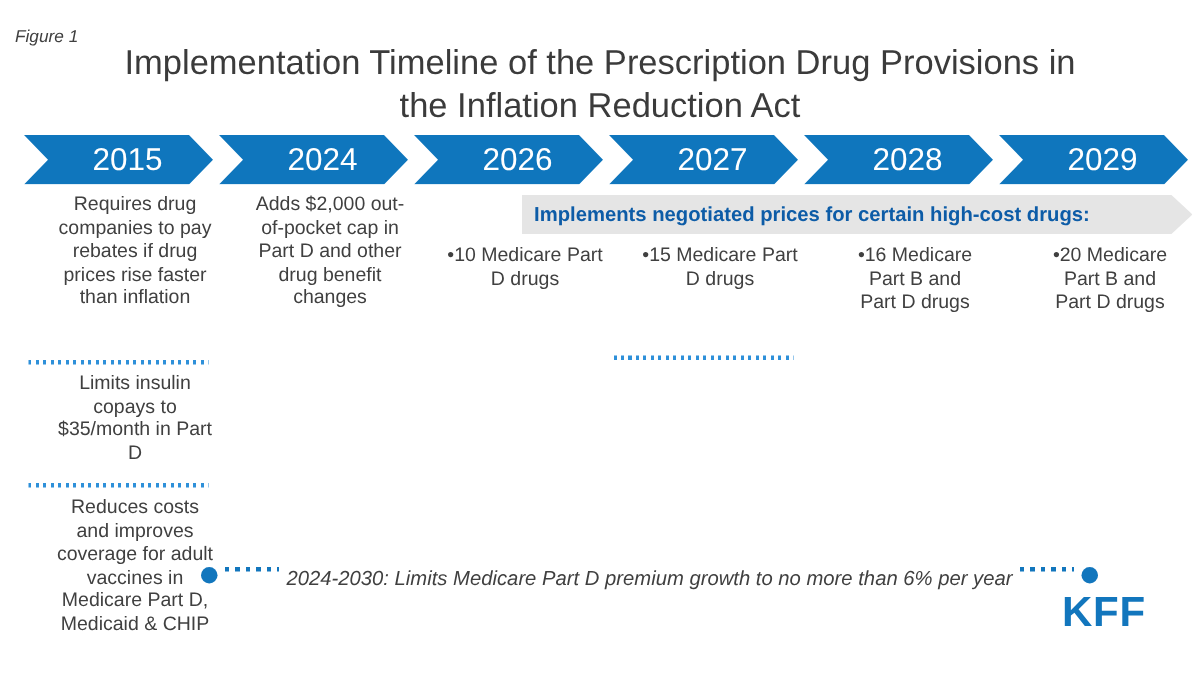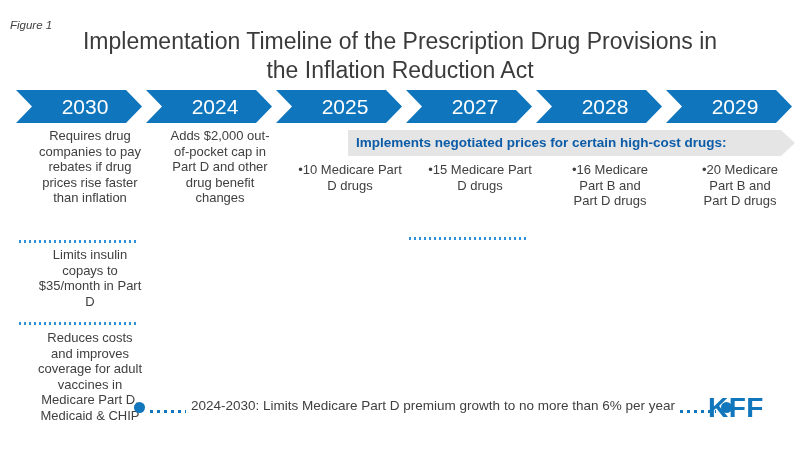--- a/index.html
+++ b/index.html
@@ -41,23 +41,23 @@
     background:repeating-linear-gradient(90deg, #2e90d9 0 2px, transparent 2px 5px);
   }
   .banner {
     position:absolute; left:348px; top:130px; width:447px; height:26px;
     background:#e5e5e5;
     clip-path:polygon(0 0, calc(100% - 14px) 0, 100% 50%, calc(100% - 14px) 100%, 0 100%);
     font-weight:bold; font-size:13.5px; color:#0d5ca7;
     line-height:26px; padding-left:8px; white-space:nowrap;
   }
   .premium-note {
-    position:absolute; left:134px; top:398px;
-    display:flex; align-items:flex-end; gap:5px;
-    font-size:13.5px; color:#404040; white-space:nowrap;
+    position:absolute; left:134px; top:378px;
+    display:flex; align-items:flex-start; gap:5px;
+    font-size:13.5px; color:#404040; white-space:nowrap;font-style:italic;
   }
   .dot { width:11px; height:11px; border-radius:50%; background:#1276bd; flex:none; }
   .dots {
     width:36px; height:3px; flex:none;
     background:repeating-linear-gradient(90deg, #1276bd 0 3px, transparent 3px 7px);
   }
   .kff {
     position:absolute; top:392px; left:708px;
     font-size:28px; font-weight:800; color:#1276bd; letter-spacing:0.5px;
   }
@@ -65,27 +65,27 @@
 </head>
 <body>
 
 <div class="figure-label">Figure 1</div>
 
 <h1 class="title">Implementation Timeline of the Prescription Drug Provisions in the Inflation Reduction Act</h1>
 
 <div class="timeline">
   <div class="arrow-row">
     <div class="year-arrow">
-        <span>2030</span>
+        <span>2015</span>
       </div>
     <div class="year-arrow">
         <span>2024</span>
       </div>
     <div class="year-arrow">
-        <span>2025</span>
+        <span>2026</span>
       </div>
     <div class="year-arrow">
         <span>2027</span>
       </div>
     <div class="year-arrow">
         <span>2028</span>
       </div>
     <div class="year-arrow">
         <span>2029</span>
       </div>

